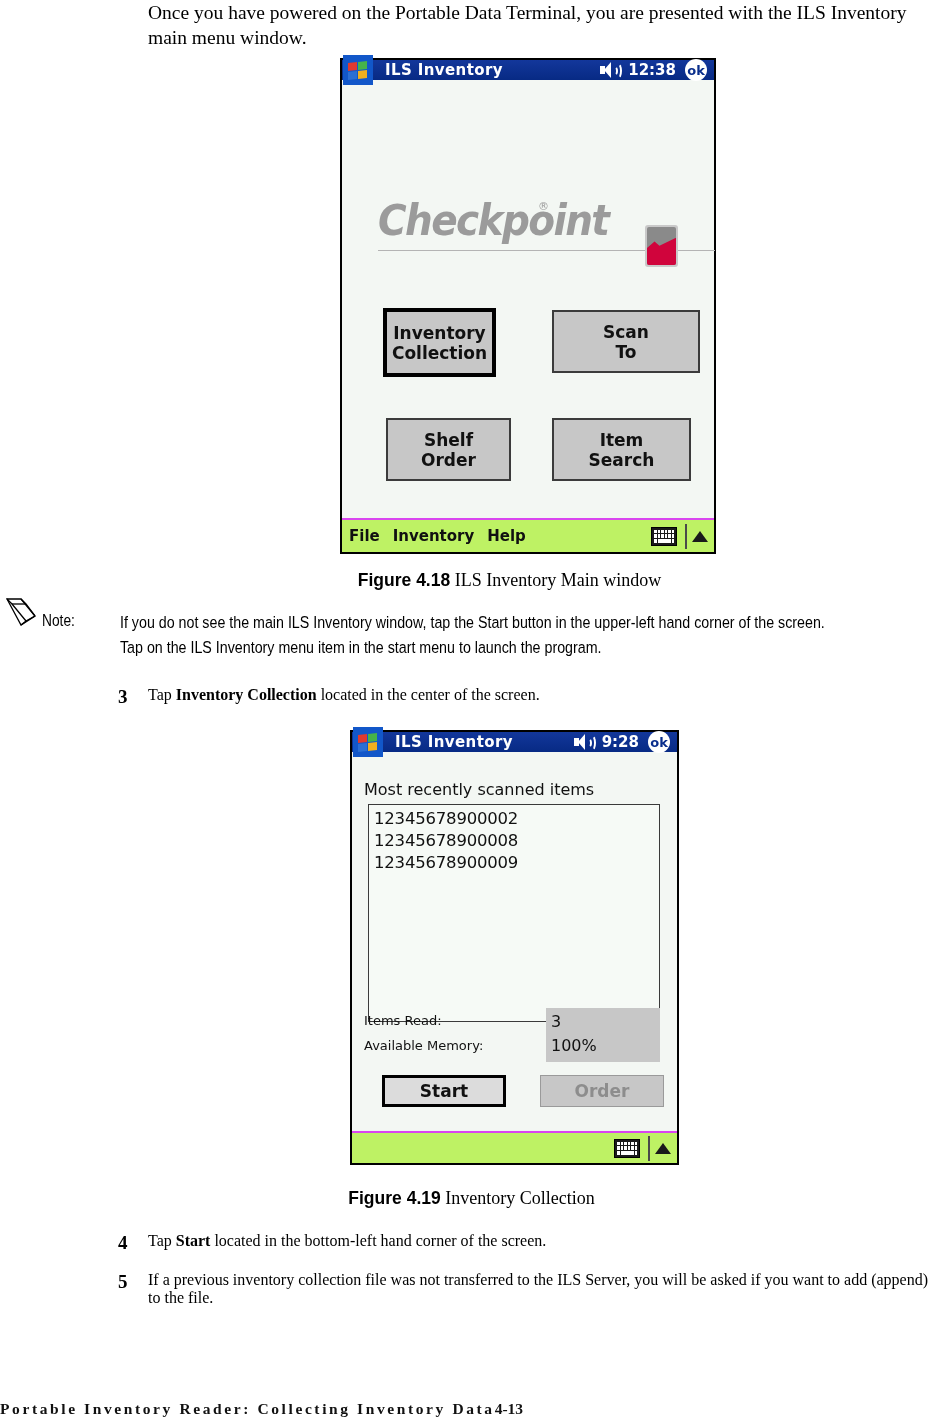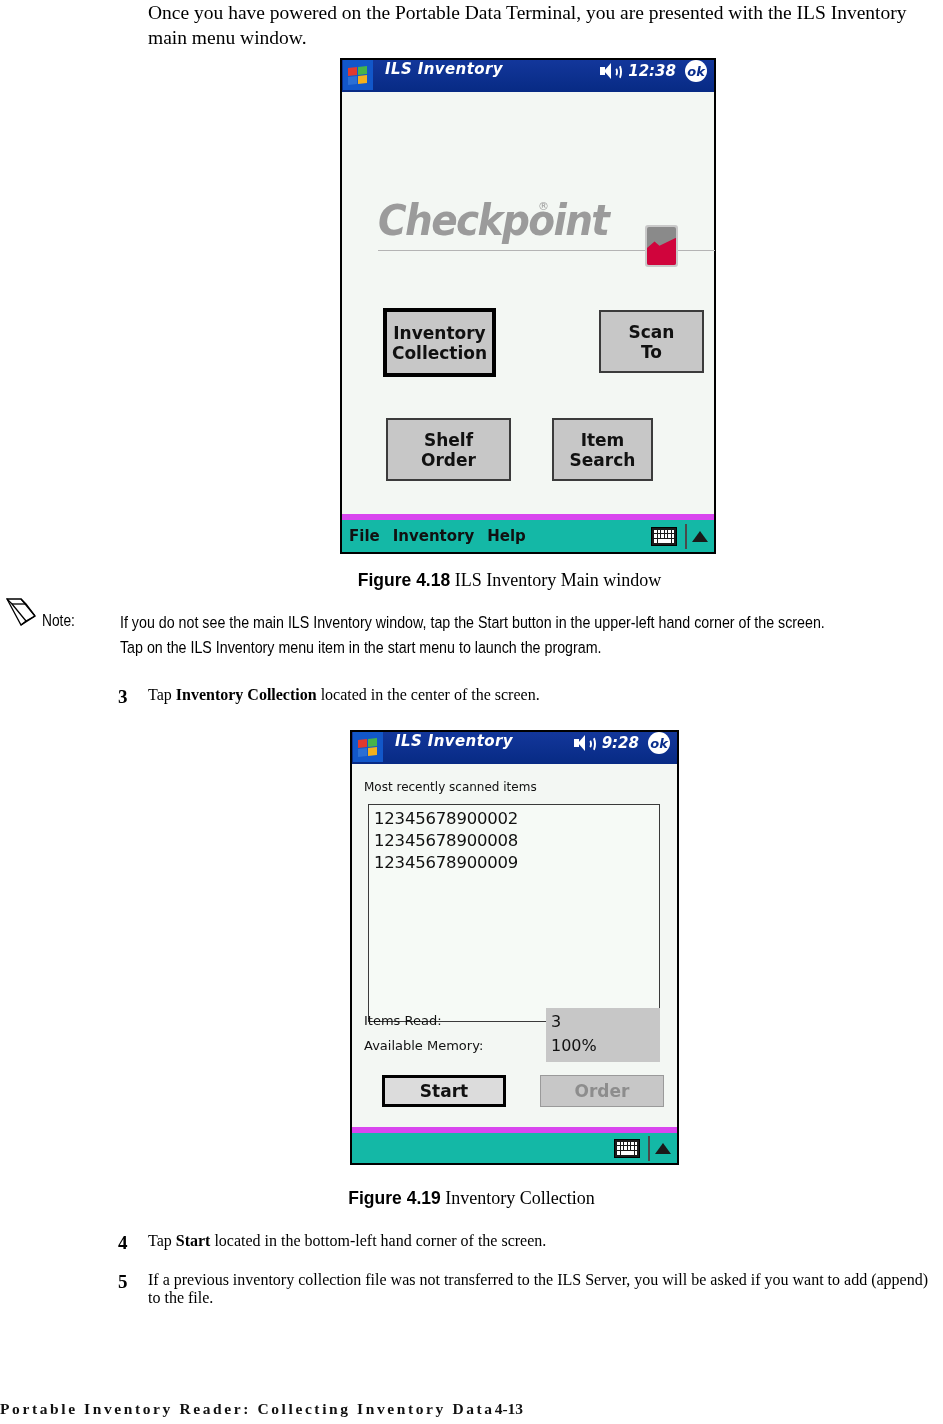--- a/index.html
+++ b/index.html
@@ -105,27 +105,26 @@
 
   
   .pda {
     position: absolute;
     background: #f3f7f3;
     border: 2px solid #000;
     box-sizing: border-box;
     font-family: "DejaVu Sans", sans-serif;
   }
   .titlebar {
-    height: 32px;
+    height: 20px;
     background: #0a2e8c;
     background: linear-gradient(to bottom, #13379b 0%, #072a84 100%);
     display: flex;
-    align-items: flex-start;
+    align-items: center;
     position: relative;
-    font-style: italic;
   }
   .win-logo {
     width: 30px;
     height: 30px;
     background: #1257c9;
     display: flex;
     align-items: center;
     justify-content: center;
     flex: 0 0 auto;
     margin-left: 1px;
@@ -181,22 +180,22 @@
   .ok-btn {
     width:22px; height:22px; border-radius:50%; background:#fff;
     color:#0a2e8c; font-family:"DejaVu Sans", sans-serif;
     font-weight:bold; font-size:13px;
     display:flex; align-items:center; justify-content:center;
     line-height:1;
   }
 
   .menubar {
     position:absolute; left:0; right:0; bottom:0;
-    height:32px; background:#14b8a6;
-    border-top:6px solid #d946ef;
+    height:32px; background:#bef264;
+    border-top:2px solid #d946ef;
     display:flex; align-items:center;
   }
   .menu-items {
     display:flex; gap:13px; padding-left:7px;
     font-family:"DejaVu Sans", sans-serif;
     font-weight:bold; font-size:15px; color:#111;
   }
   .menu-right {
     margin-left:auto; display:flex; align-items:center; height:100%;
   }
@@ -263,32 +262,32 @@
     color:#111;
     display:flex; align-items:center; justify-content:center;
     text-align:center;
     line-height:20px;
     box-sizing:border-box;
   }
   .pbtn.focused { border:4px solid #000; }
   .pbtn.normal  { border:2px solid #3b3b3b; }
 
   #btn-inv { left:41px;  top:0px;  width:113px; height:69px; }
-  #btn-scan{ left:210px; top:2px;  width:105px; height:63px;margin-left:47px; }
+  #btn-scan{ left:210px; top:2px;  width:148px; height:63px; }
   #btn-shelf{left:44px;  top:110px;width:125px; height:63px; }
-  #btn-item{ left:210px; top:110px;width:101px; height:63px; }
+  #btn-item{ left:210px; top:110px;width:139px; height:63px; }
 
   
   #pda2 {
     left: 350px; top: 730px; width: 329px; height: 435px;
   }
   .p2-label {
     position:absolute; left:12px; top:48px;
     font-family:"DejaVu Sans", sans-serif;
-    font-size:12px; color:#111;
+    font-size:16px; color:#111;
   }
   .scan-list {
     position:absolute; left:16px; top:72px; width:292px; height:218px;
     background:#f6faf6; border:1px solid #3a3a3a; box-sizing:border-box;
     padding:3px 0 0 5px;
     font-family:"DejaVu Sans", sans-serif;
     font-size:16.5px; color:#111; line-height:22px;
   }
   .scan-list div { letter-spacing:-0.2px; }
 

